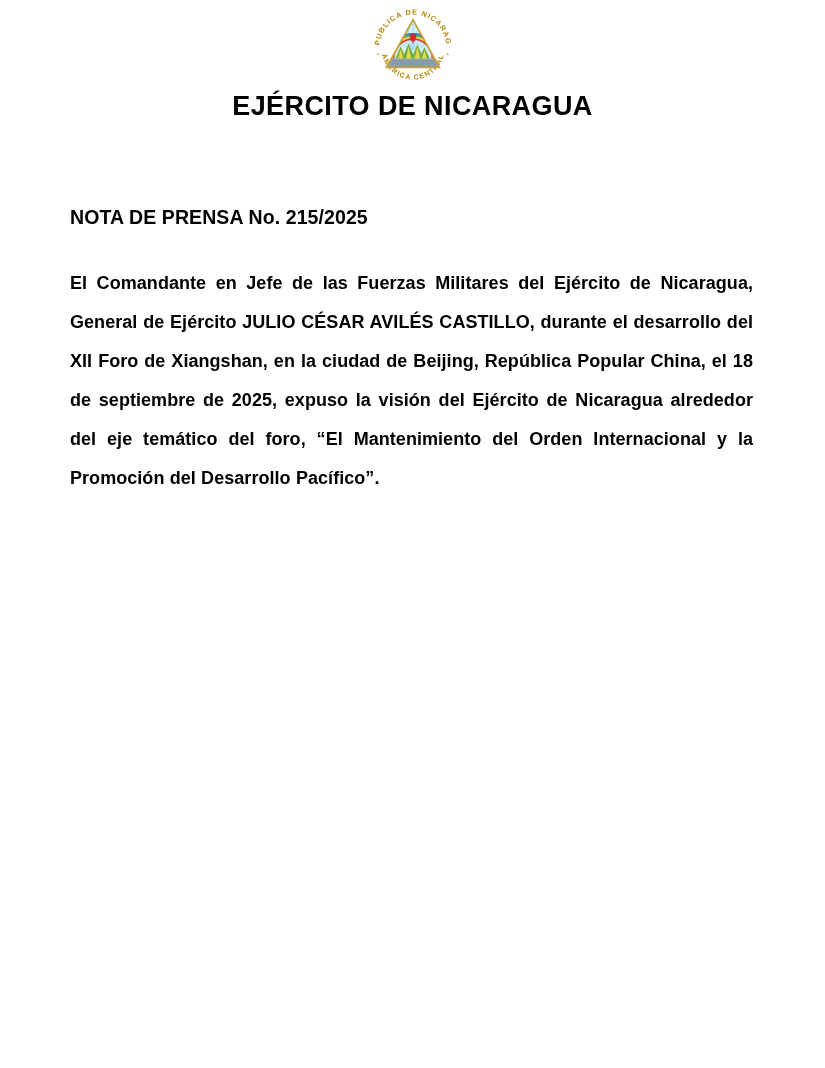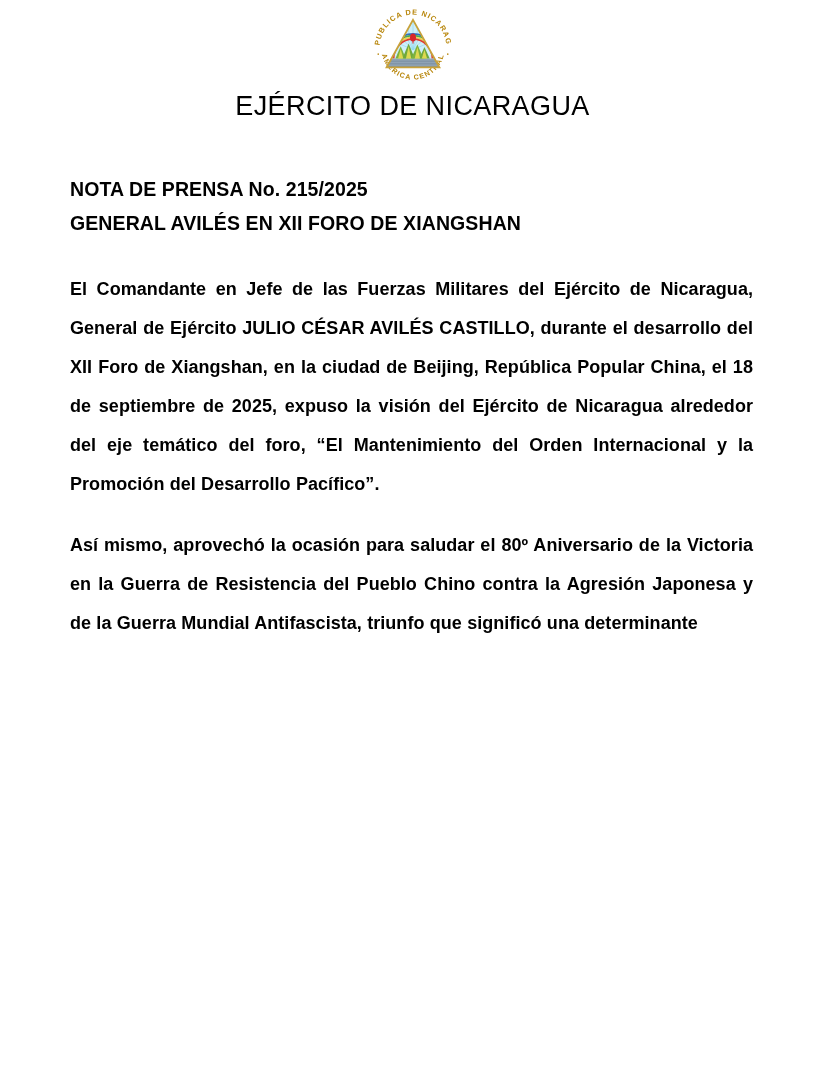--- a/index.html
+++ b/index.html
@@ -38,33 +38,33 @@
   .emblem {
     width: 92px;
     height: 88px;
     display: block;
   }
 
   
   .masthead {
     text-align: center;
     font-size: 27px;
-    font-weight: normal;
+    font-weight: bold;
     letter-spacing: 0.4px;
     line-height: 1.1;
     margin: 0;
     padding: 0 0 2px 0;
     color: #000;
   }
 
   
   .content {
     padding: 0 72px 0 70px;
     box-sizing: border-box;
-    margin-top: 48px;
+    margin-top: 76px;
   }
 
   .doc-line {
     font-size: 19.5px;
     font-weight: bold;
     line-height: 34px;
     margin: 0;
     letter-spacing: 0.1px;
   }
 
@@ -161,20 +161,18 @@
       <polygon points="50,18 80,72 20,72" fill="none" stroke="#c8a23a" stroke-width="2.1"></polygon>
     </svg>
   </div>
 
   <div class="masthead">EJÉRCITO DE NICARAGUA</div>
 
   <div class="content">
 
     <div class="headline-block">
       <p class="doc-line">NOTA DE PRENSA No. 215/2025</p>
-      <p class="doc-line">GENERAL AVILÉS EN XII FORO DE XIANGSHAN</p>
     </div>
 
     <p class="para spacer-top">El Comandante en Jefe de las Fuerzas Militares del Ejército de Nicaragua, General de Ejército JULIO CÉSAR AVILÉS CASTILLO, durante el desarrollo del XII Foro de Xiangshan, en la ciudad de Beijing, República Popular China, el 18 de septiembre de 2025, expuso la visión del Ejército de Nicaragua alrededor del eje temático del foro, “El Mantenimiento del Orden Internacional y la Promoción del Desarrollo Pacífico”.</p>
-    <p class="para">Así mismo, aprovechó la ocasión para saludar el 80º Aniversario de la Victoria en la Guerra de Resistencia del Pueblo Chino contra la Agresión Japonesa y de la Guerra Mundial Antifascista, triunfo que significó una determinante</p>
 
   </div>
 </div>
 
 </body></html>

